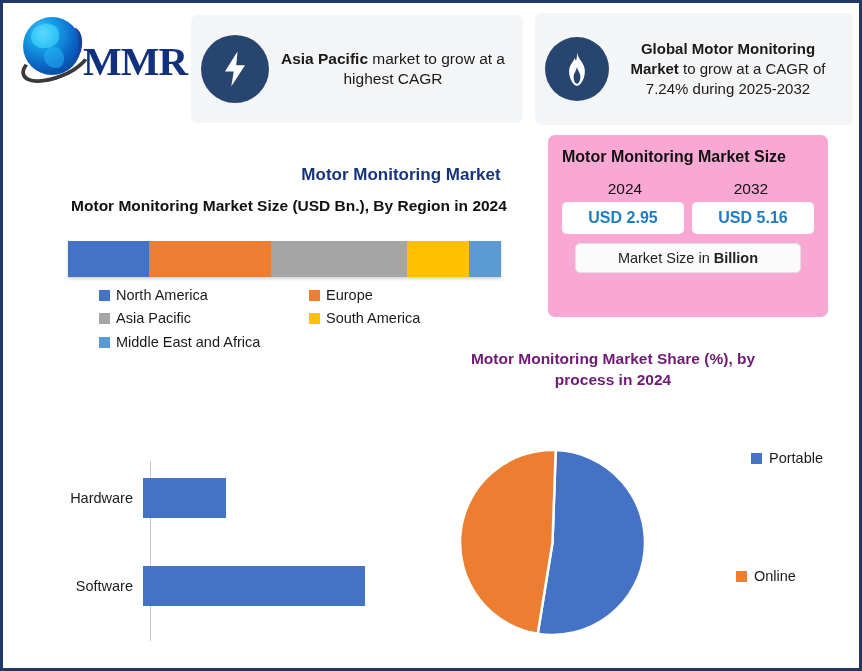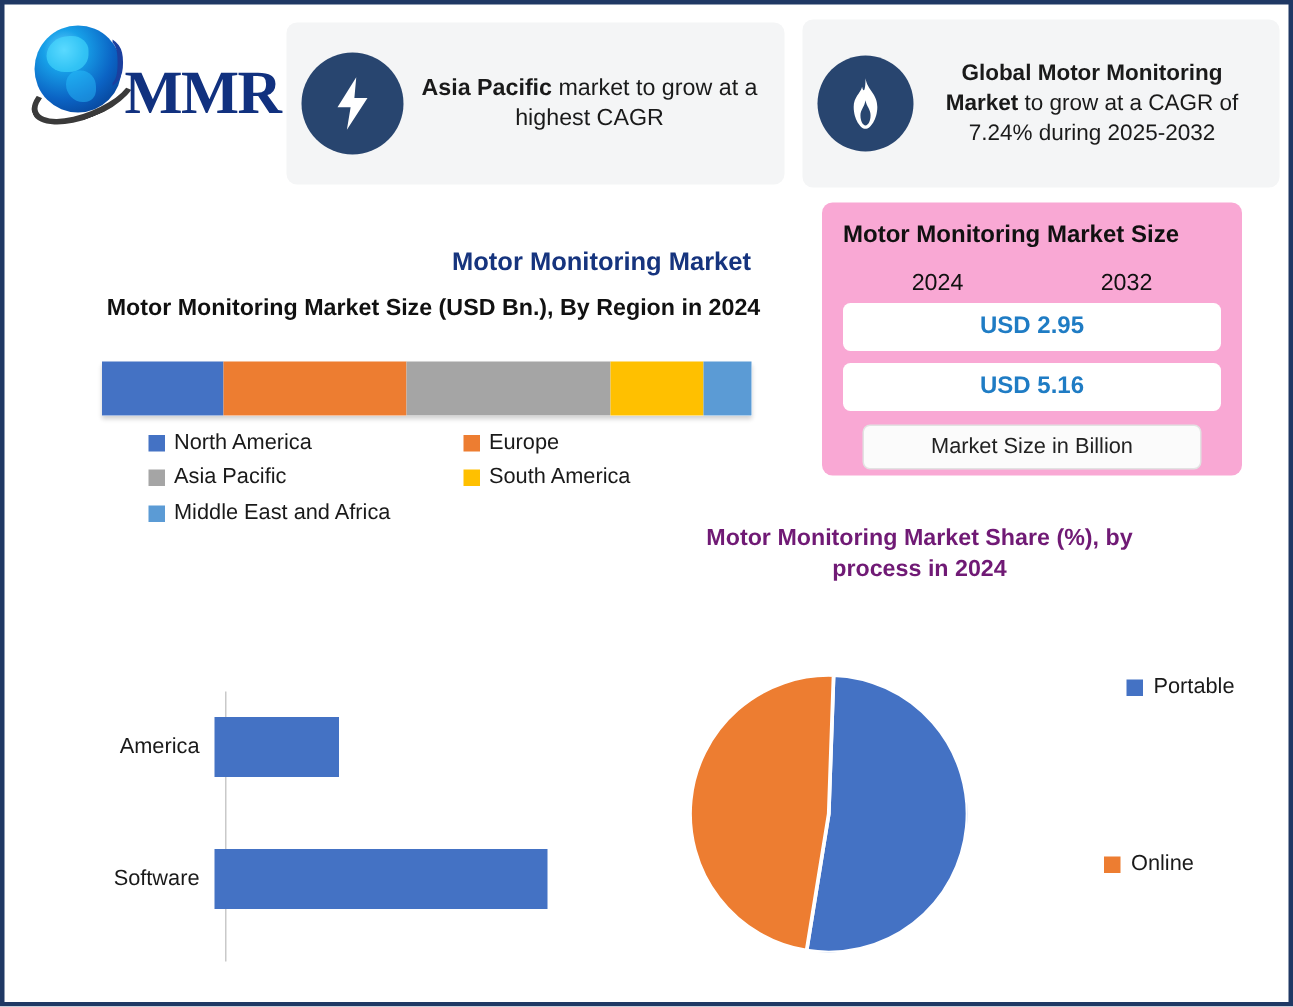--- a/index.html
+++ b/index.html
@@ -142,21 +142,20 @@
     margin-top: 12px;
     font-size: 15.5px;
     font-weight: normal;
     color: #111;
   }
   #value-row {
     display: flex;
     justify-content: center;
     margin-top: 4px;
     gap: 8px;
-    flex-direction: column;
   }
   .value-box {
     flex: 1 1 0;
     background: #ffffff;
     border-radius: 5px;
     text-align: center;
     padding: 7px 2px;
     font-size: 16px;
     font-weight: bold;
     color: #1f7cc4;
@@ -165,21 +164,21 @@
     margin: 9px auto 0;
     width: 90%;
     background: #fbfbfb;
     border: 1px solid #e2e2e2;
     border-radius: 5px;
     text-align: center;
     padding: 6px 2px;
     font-size: 14.5px;
     color: #222;
   }
-  #unit-box b { font-weight: normal; }
+  #unit-box b { font-weight: bold; }
 
   
   #main-heading {
     position: absolute;
     left: 268px; top: 162px;
     width: 260px;
     text-align: center;
     font-size: 17px;
     font-weight: bold;
     color: #16347e;
@@ -382,21 +381,21 @@
       </div>
       <div class="legend-item">
         <span class="legend-swatch" style="background: rgb(91, 155, 213);"></span>
         <span>Middle East and Africa</span>
       </div>
     </div>
 
   <div id="bar-chart-area">
     <div id="bar-axis"></div>
   <div class="bar-row" id="bar-row-0" style="top: 22px;">
-        <div class="bar-label">America</div>
+        <div class="bar-label">Hardware</div>
         <div class="bar-fill" title="Hardware" style="width: 83.25px; background: rgb(68, 114, 196);"></div>
       </div>
       <div class="bar-row" id="bar-row-1" style="top: 110px;">
         <div class="bar-label">Software</div>
         <div class="bar-fill" title="Software" style="width: 222px; background: rgb(68, 114, 196);"></div>
       </div>
     </div>
 
   <div id="pie-title">Motor Monitoring Market Share (%), by process in 2024</div>
   <div id="pie"><svg width="185" height="185" viewBox="0 0 185 185">

